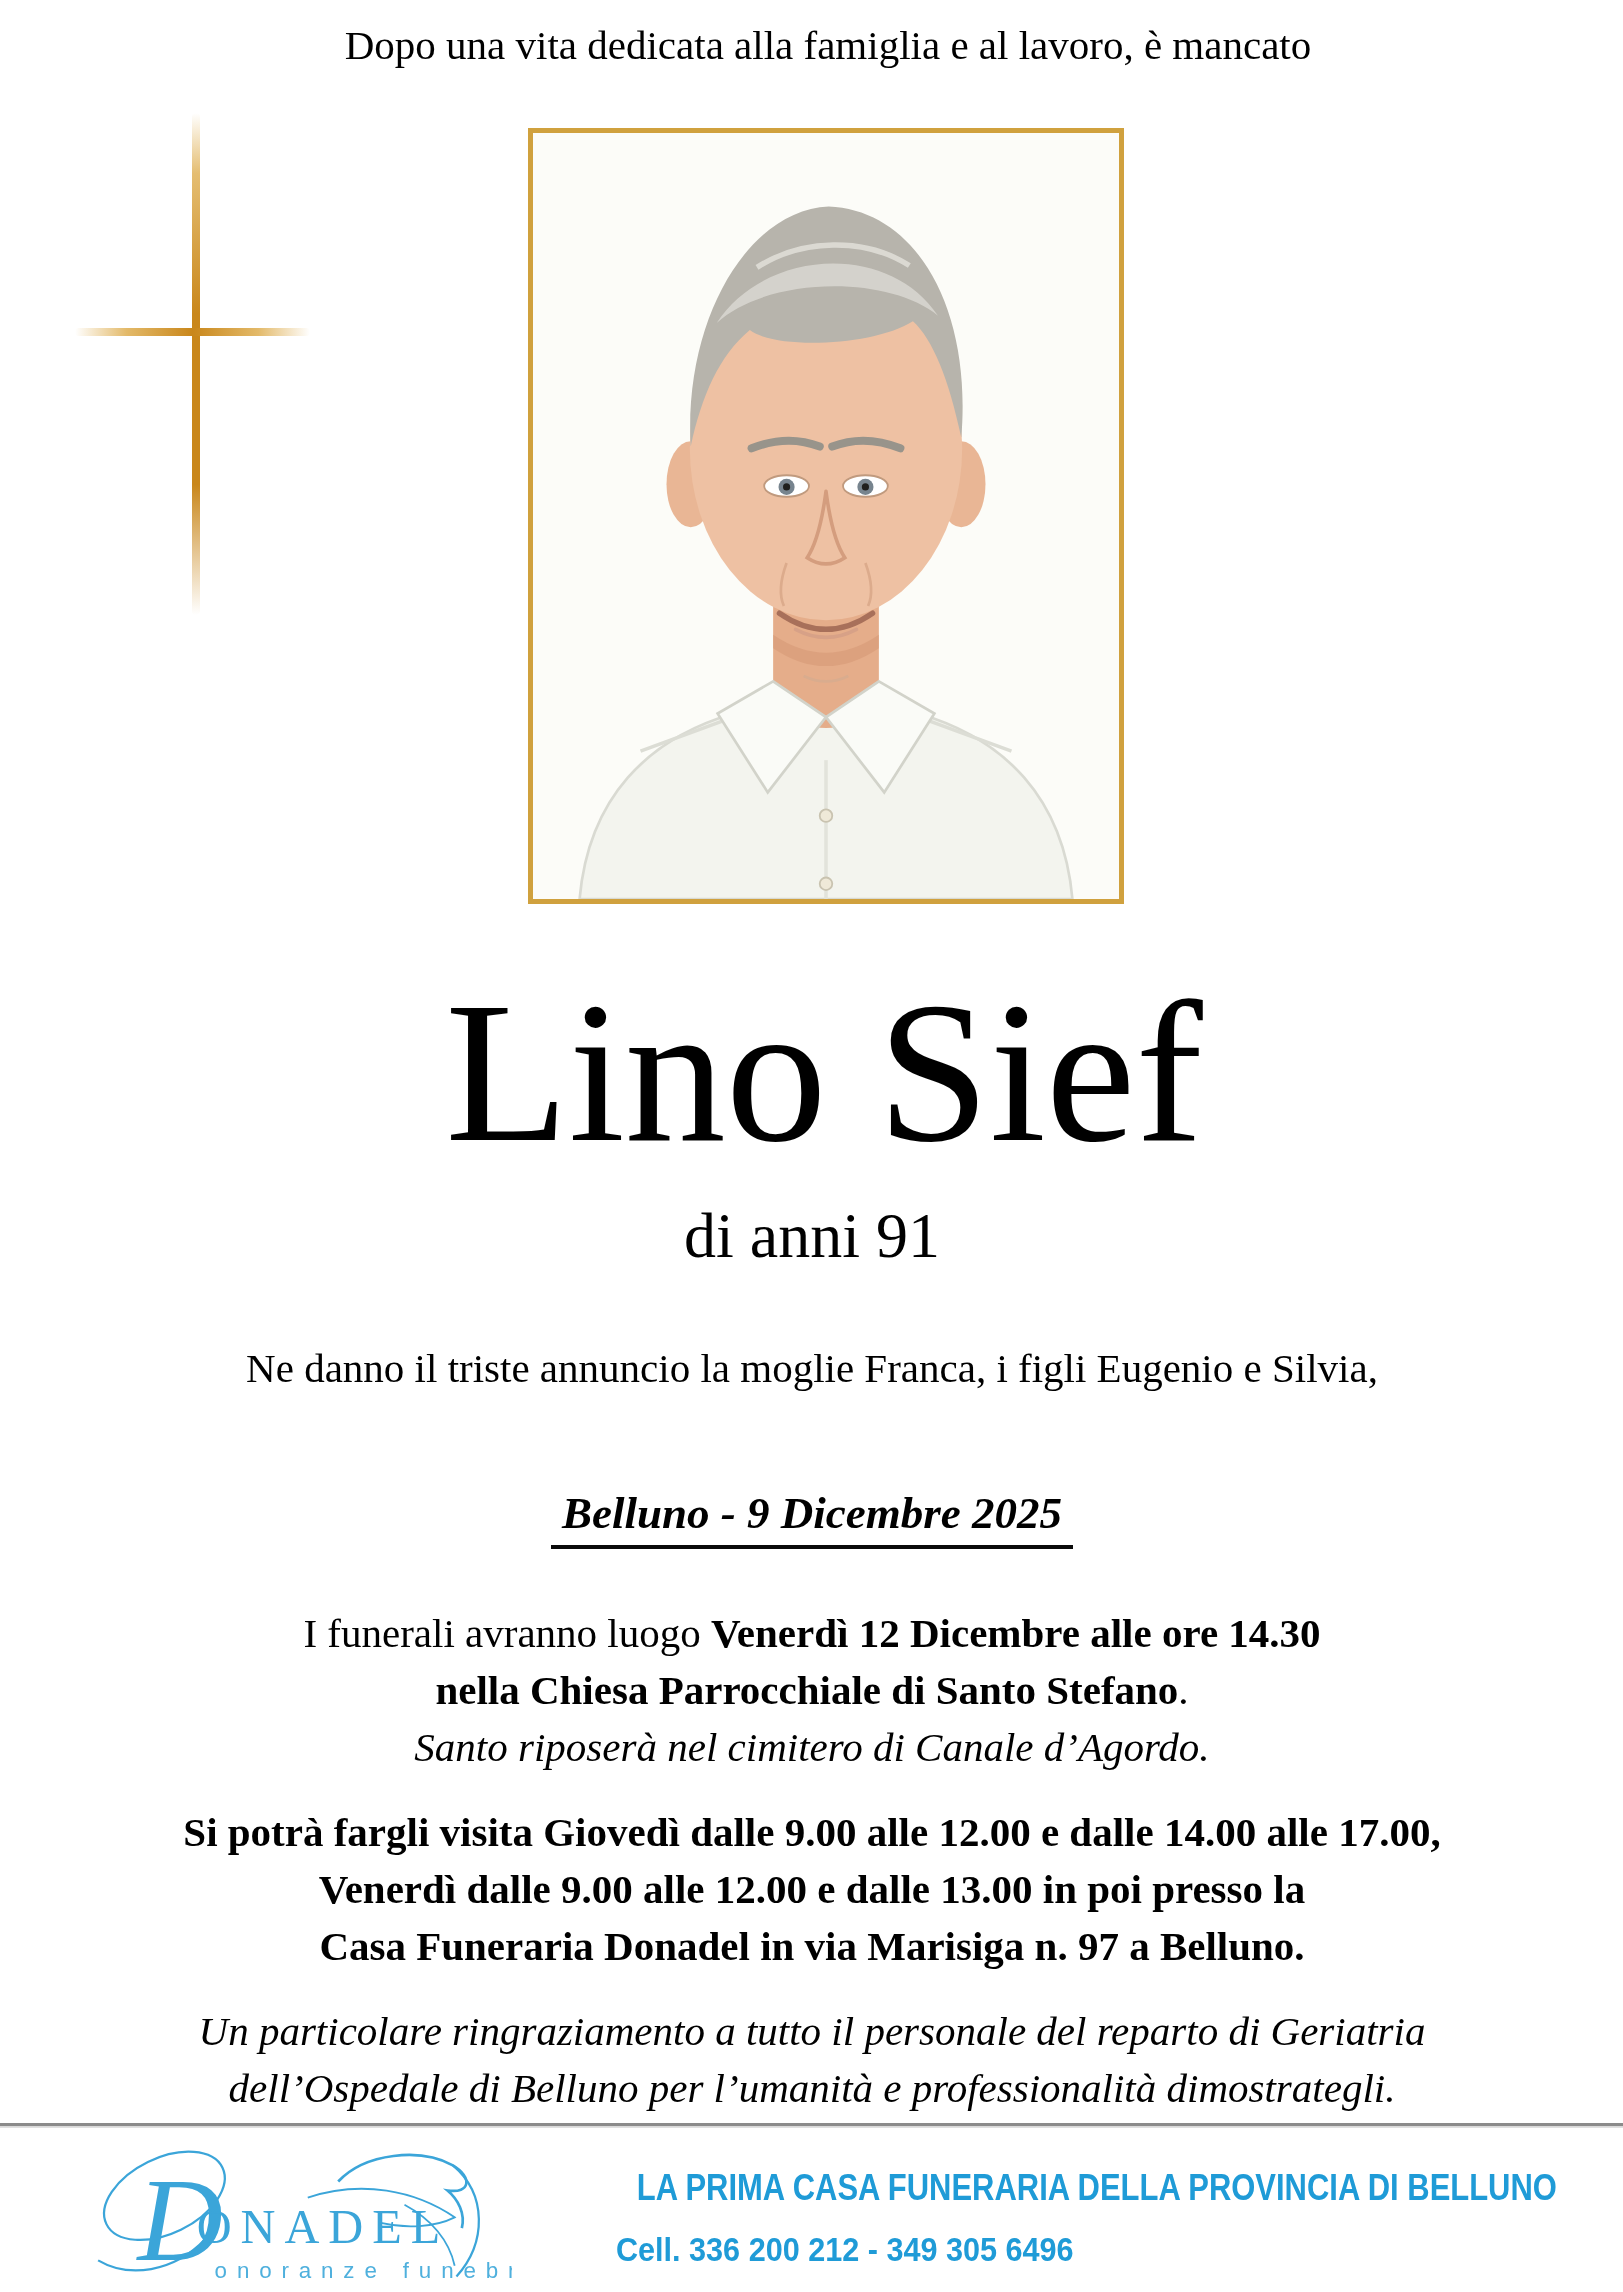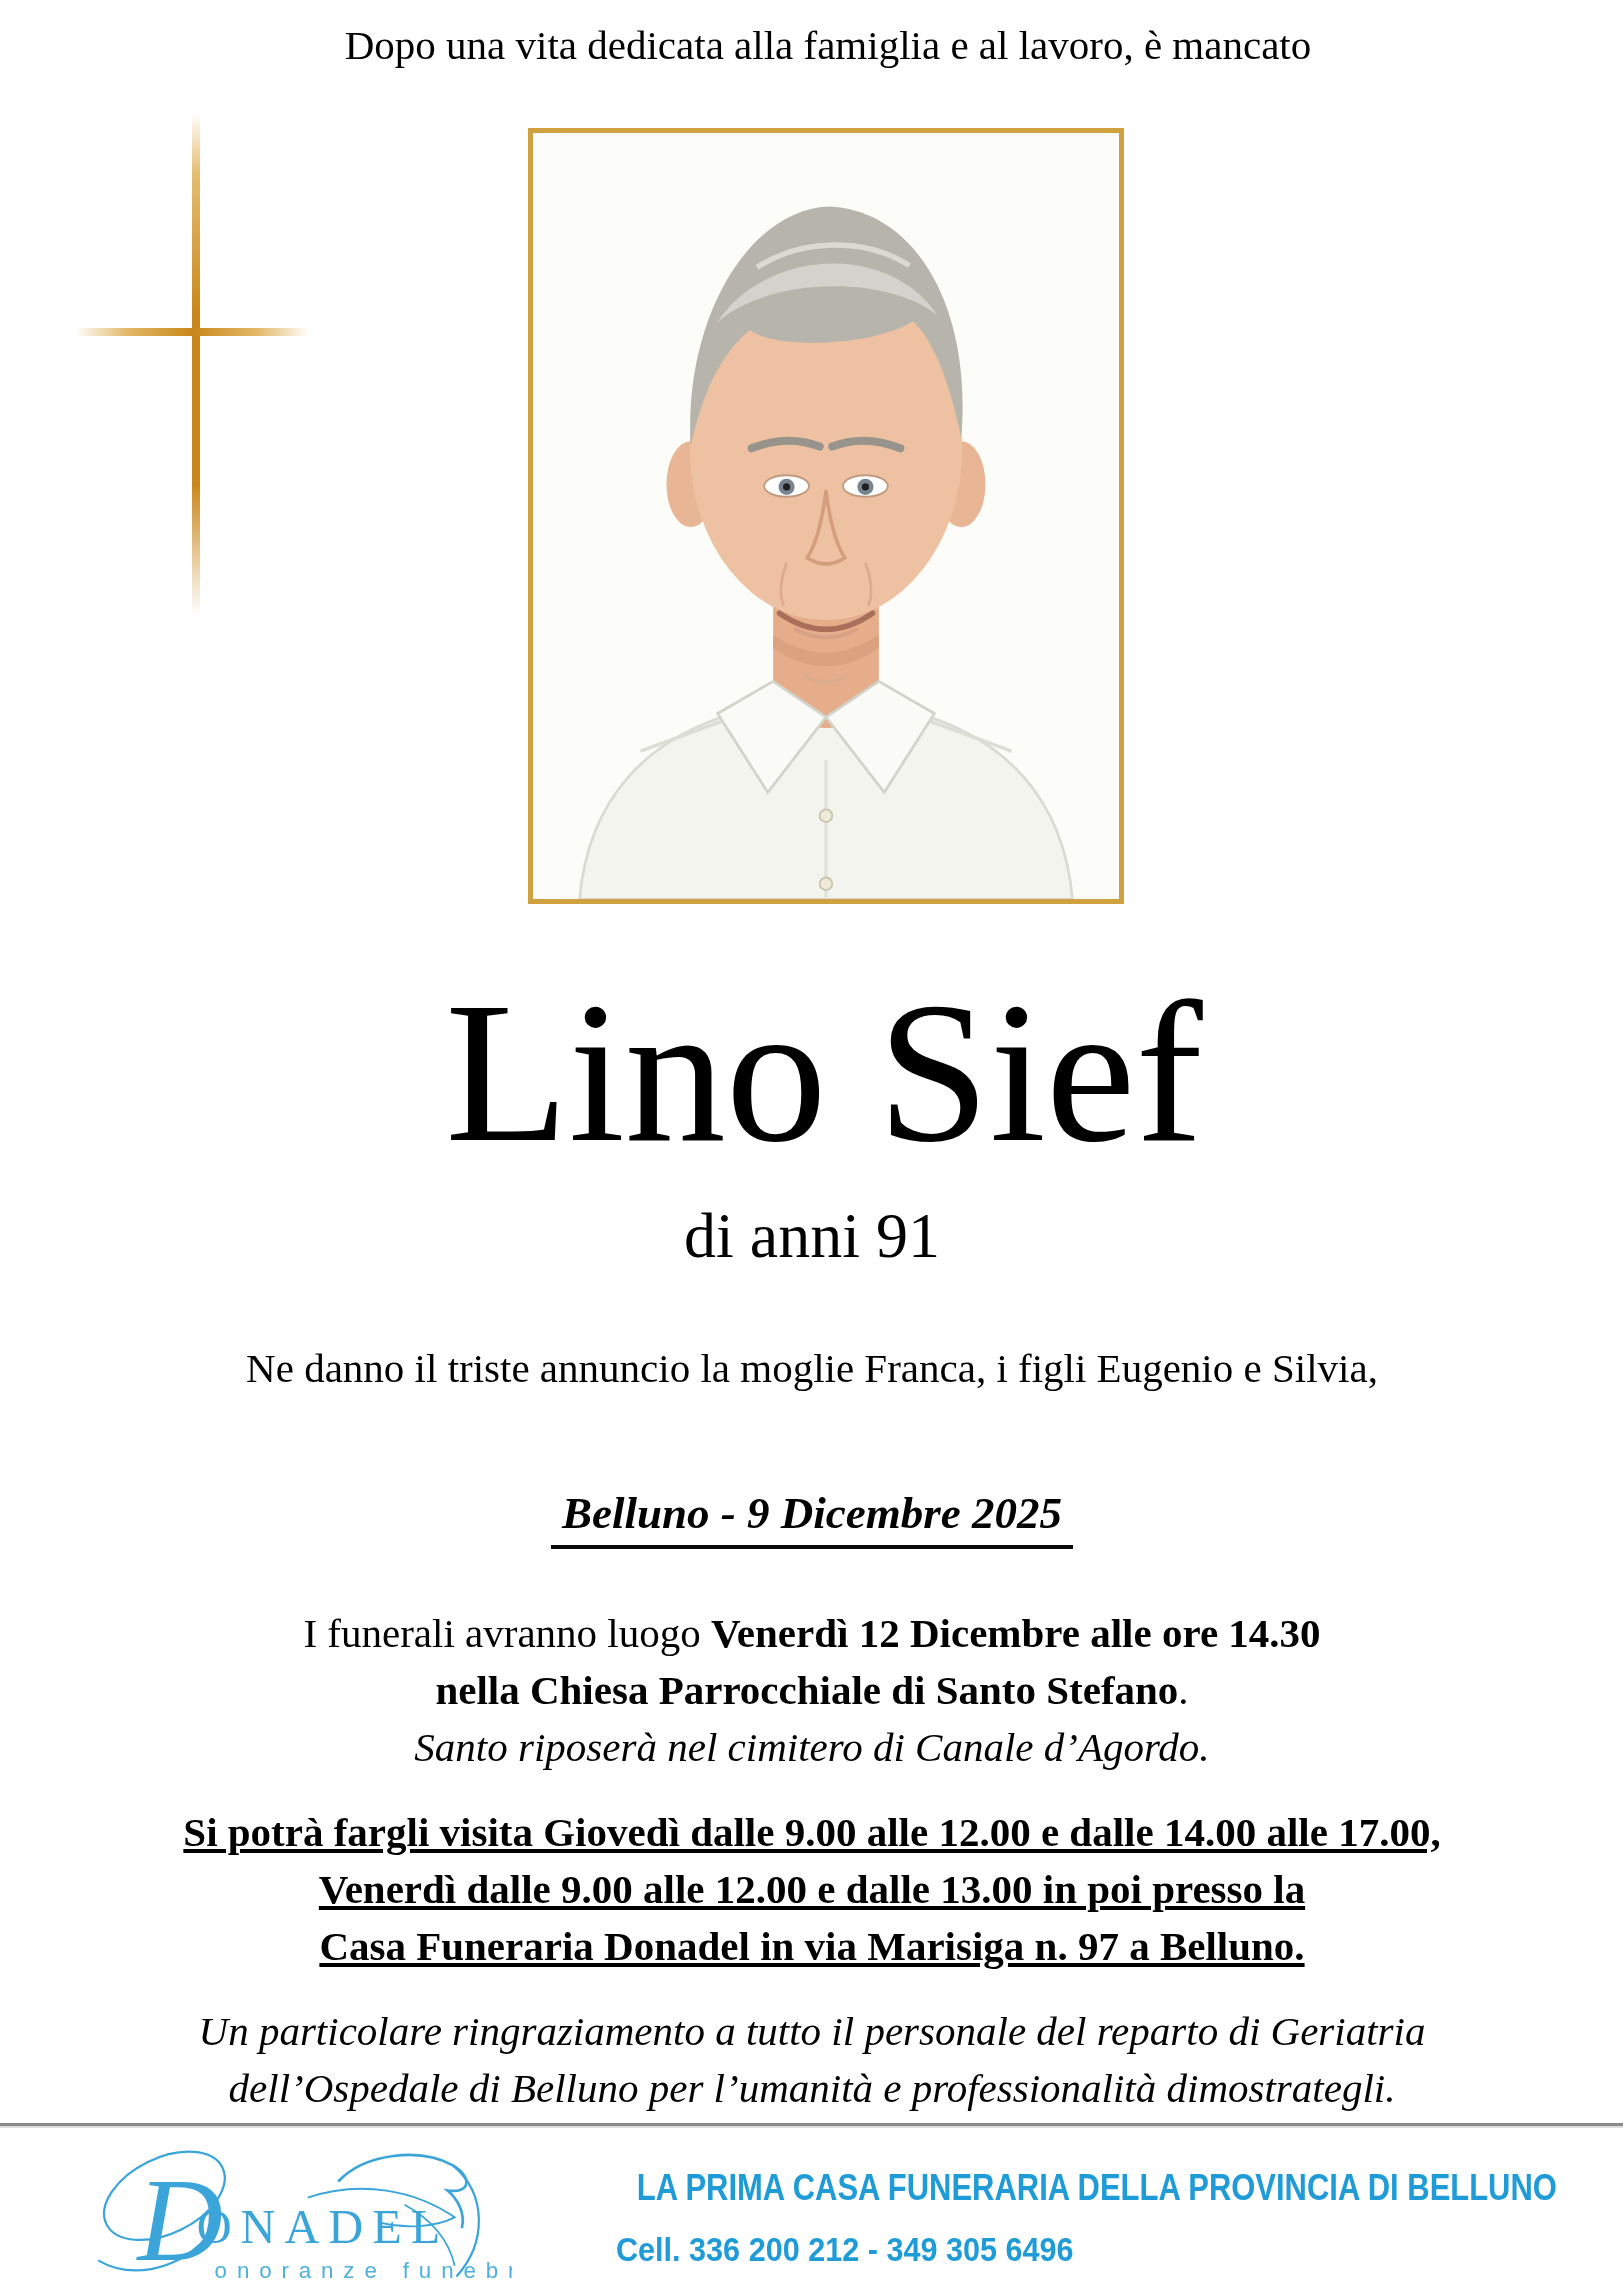--- a/index.html
+++ b/index.html
@@ -27,21 +27,21 @@
   .textblock{position:absolute;left:0;width:100%;margin:0;text-align:center;
     font-size:41px;line-height:57px;}
   .line{display:block;}
   .announce{top:1340px;}
   .date-wrap{position:absolute;top:1487px;left:0;width:100%;text-align:center;
     font-size:45px;line-height:52px;}
   .date-inner{font-weight:bold;font-style:italic;border-bottom:4.5px solid #0a0a0a;
     padding:0 10.7px 7.2px;}
   .funeral{top:1605px;}
   .italic{font-style:italic;}
-  .visit{top:1804px;font-weight:bold;text-decoration:underline;}
+  .visit{top:1804px;font-weight:bold;}
   .thanks{top:2003px;font-style:italic;}
   .divider{position:absolute;top:2123px;left:0;width:100%;height:2.7px;
     background:var(--divider_gray,#8b8b8b);box-shadow:0 1.8px 0 rgba(170,170,170,.45);}
   .logo{position:absolute;left:82px;top:2142px;width:430px;height:148px;}
   .logo svg{display:block;width:100%;height:100%;}
   .footer-text{position:absolute;left:564px;top:2167px;width:1039px;text-align:left;
     font-family:"Liberation Sans", sans-serif;font-weight:bold;color:var(--blue_text,#1f9bd7);}
   .tagline{font-size:36px;line-height:41px;white-space:nowrap;
     transform:scaleX(.86);transform-origin:50% 50%;}
   .phone{margin-top:21.5px;font-size:34px;line-height:39px;

